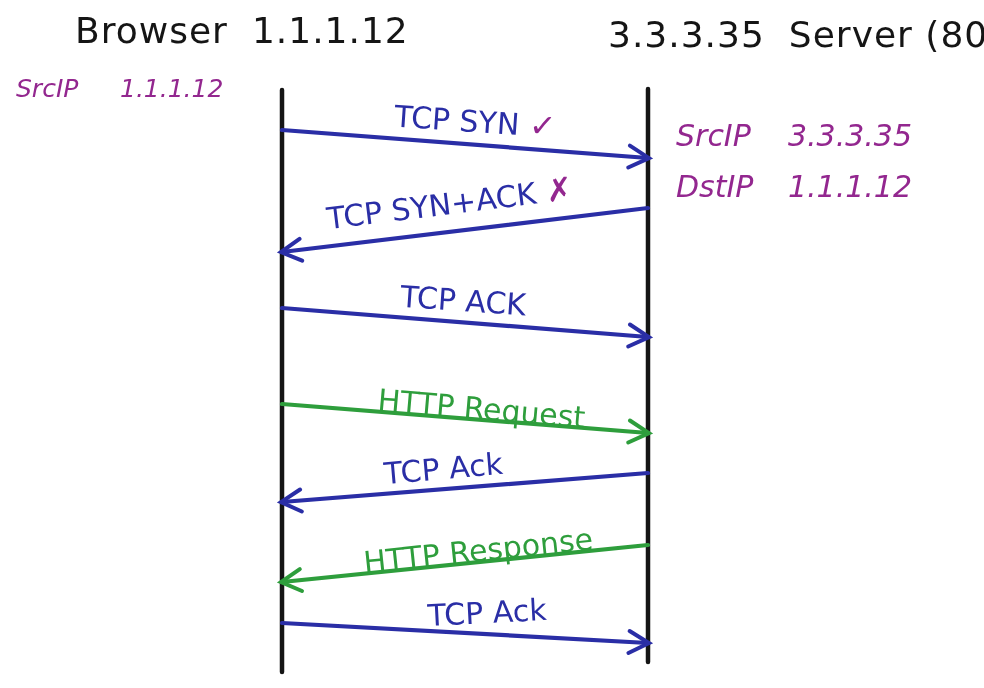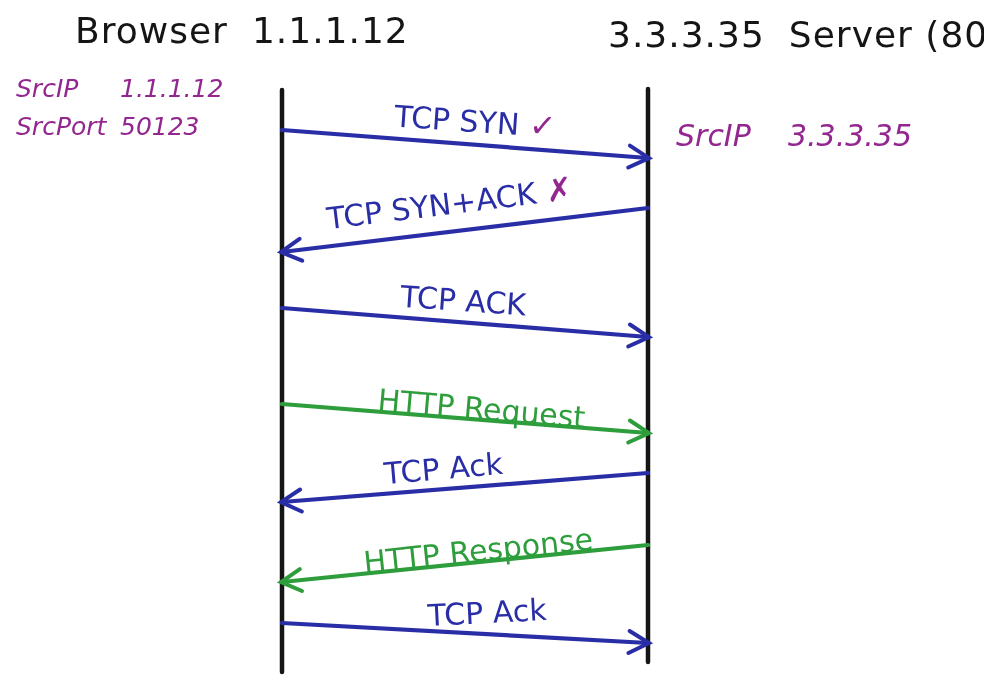--- a/index.html
+++ b/index.html
@@ -52,24 +52,24 @@
   <div class="actor-title" id="left-actor-title" style="color: rgb(21, 21, 21);">
     <span class="part">Browser</span><span class="part">1.1.1.12</span>
   </div>
 
   <div class="actor-title" id="right-actor-title" style="color: rgb(21, 21, 21);">
     <span class="part">3.3.3.35</span><span class="part">Server (80)</span>
   </div>
 
   <div class="fields-block" id="left-fields" style="color: rgb(147, 39, 143);">
       <div class="field-line"><span class="key">SrcIP</span><span>1.1.1.12</span></div>
-      <div class="field-line"><span class="key">SrcPort</span><span>50123</span></div>
     </div>
   <div class="fields-block" id="right-fields" style="color: rgb(147, 39, 143);">
       <div class="field-line"><span class="key">SrcIP</span><span>3.3.3.35</span></div>
+      <div class="field-line"><span class="key">DstIP</span><span>1.1.1.12</span></div>
     </div>
 
   <svg class="wires" id="wires" width="984" height="688" viewBox="0 0 984 688">
       <defs>
         <marker id="arrowhead-blue" markerUnits="userSpaceOnUse" markerWidth="30" markerHeight="30" viewBox="-26 -15 30 30" refX="-1" refY="0" orient="auto">
           <path d="M -20 -11 L 0 0 L -20 11" fill="none" stroke="#2a2ea6" stroke-width="4" stroke-linecap="round"></path>
         </marker>
         <marker id="arrowhead-green" markerUnits="userSpaceOnUse" markerWidth="30" markerHeight="30" viewBox="-26 -15 30 30" refX="-1" refY="0" orient="auto">
           <path d="M -20 -11 L 0 0 L -20 11" fill="none" stroke="#2e9e3c" stroke-width="4" stroke-linecap="round"></path>
         </marker>

